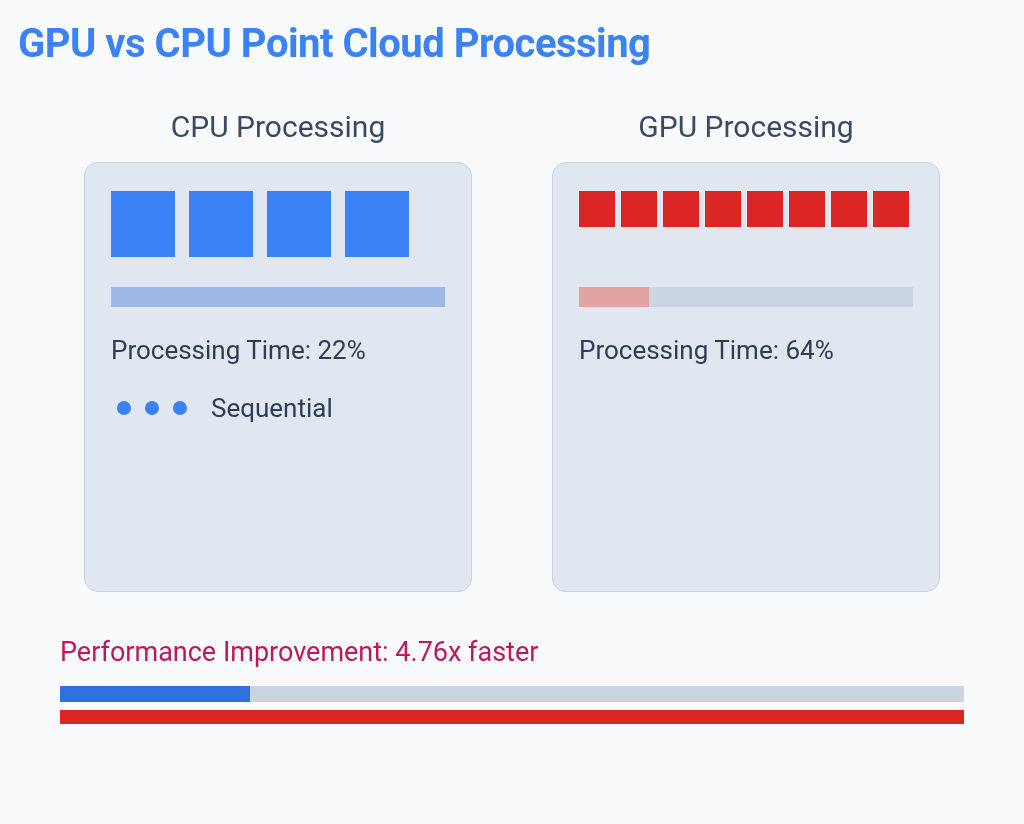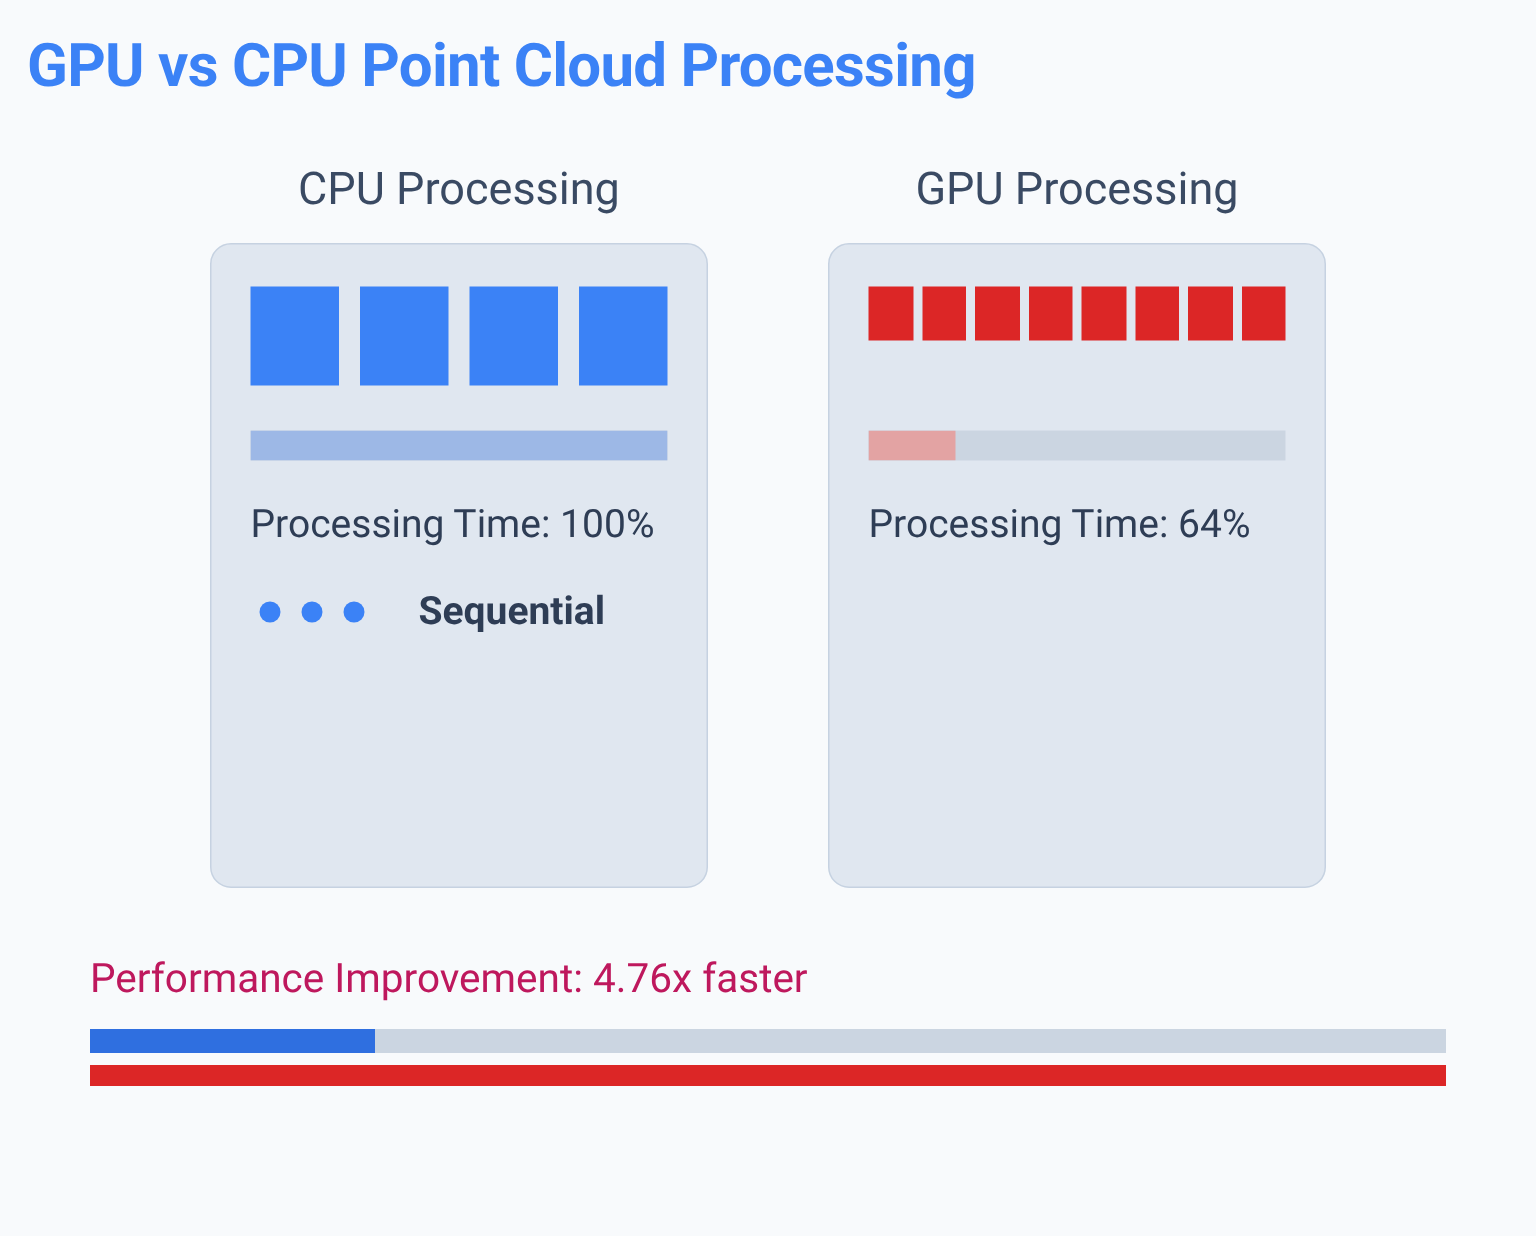--- a/index.html
+++ b/index.html
@@ -18,21 +18,21 @@
     letter-spacing: -0.5px;
   }
   .panels {
     display: flex;
     gap: 80px;
     justify-content: center;
     margin-top: 42px;
     padding: 0 4px;
   }
   .panel {
-    width: 332px;
+    width: 388px;
   }
   .panel-title {
     text-align: center;
     font-size: 30px;
     font-weight: 400;
     color: #3a4a63;
     margin-bottom: 18px;
   }
   .card {
     background: #e0e7f0;
@@ -82,23 +82,22 @@
   .ptime {
     margin-top: 28px;
     font-size: 26px;
     color: #2e3d55;
     font-weight: 400;
   }
   .mode-row {
     margin-top: 28px;
     display: flex;
     align-items: center;
-    gap: 36px;
+    gap: 24px;
     padding-left: 6px;
-    font-weight: bold;
   }
   .dots {
     display: flex;
     gap: 14px;
   }
   .dot {
     width: 14px; height: 14px; border-radius: 50%;
   }
   .dot-blue { background: #3b82f6; }
   .dot-red  { background: #dc2626; }
@@ -144,21 +143,21 @@
     <div class="card">
       <div class="cores-row">
         <div class="cpu-core"></div>
         <div class="cpu-core"></div>
         <div class="cpu-core"></div>
         <div class="cpu-core"></div>
       </div>
       <div class="progress progress-cpu">
         <div class="fill"></div>
       </div>
-      <div class="ptime">Processing Time: 100%</div>
+      <div class="ptime">Processing Time: 22%</div>
       <div class="mode-row">
         <div class="dots">
           <div class="dot dot-blue"></div>
           <div class="dot dot-blue"></div>
           <div class="dot dot-blue"></div>
         </div>
         <div class="mode-label">Sequential</div>
       </div>
     </div>
   </div>

